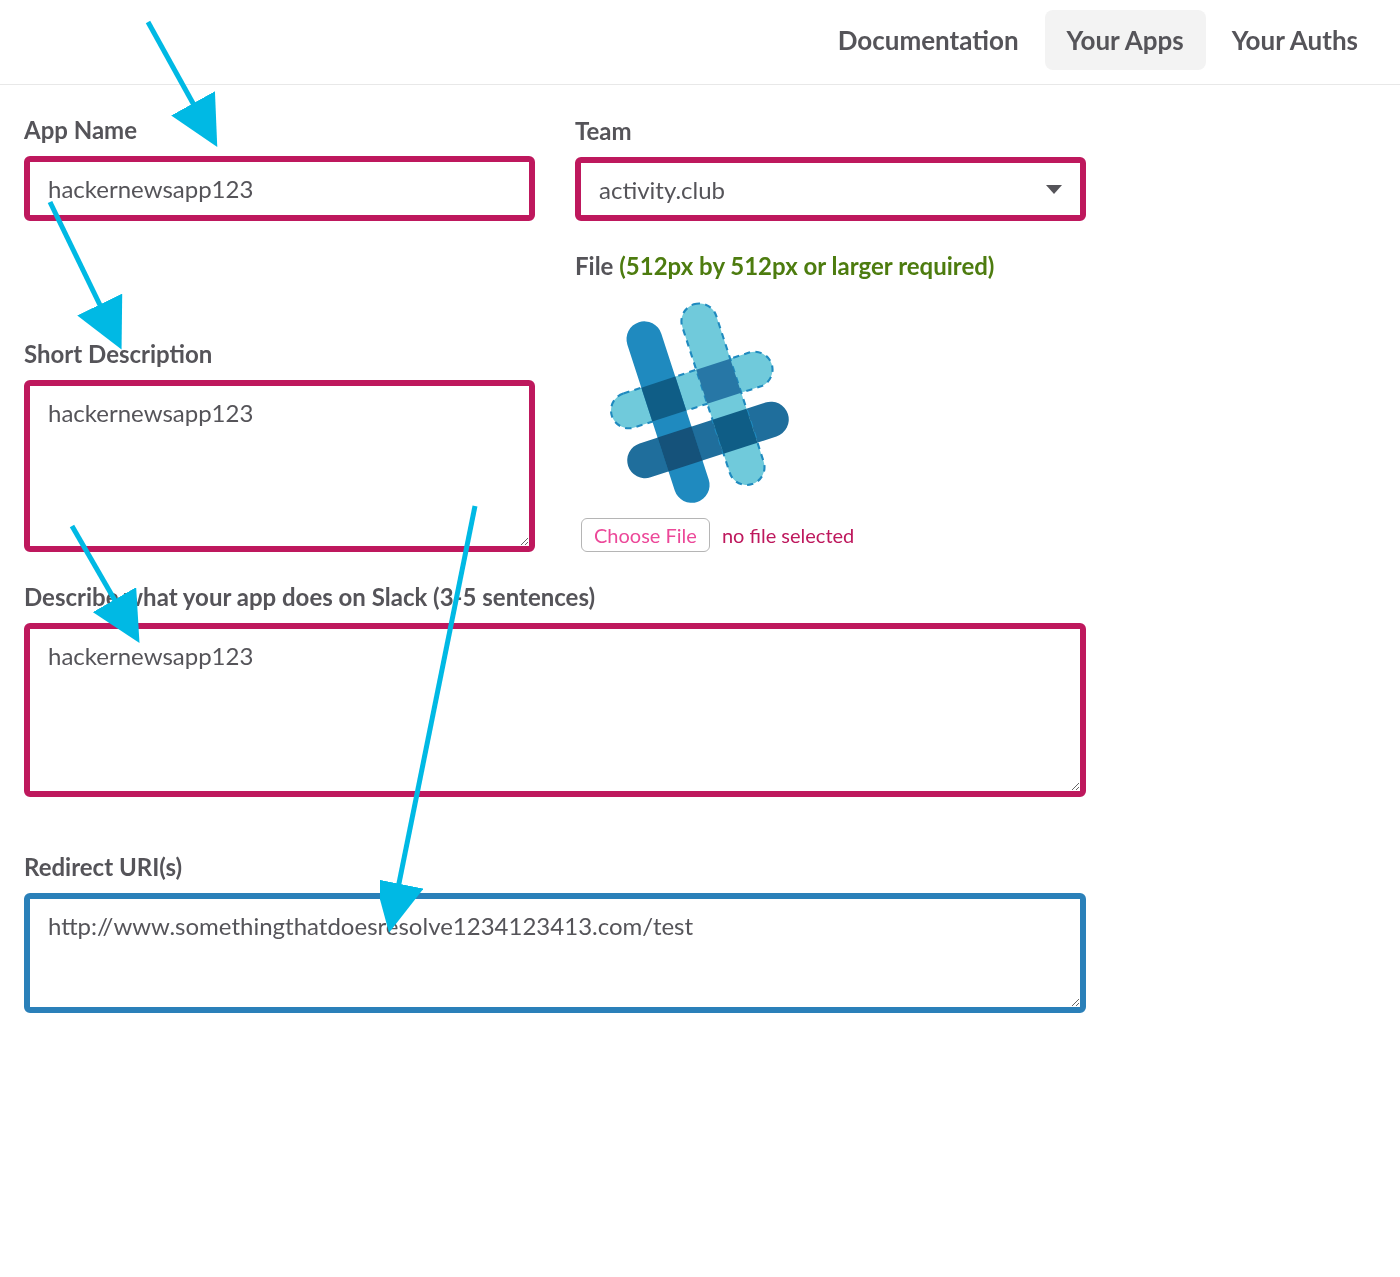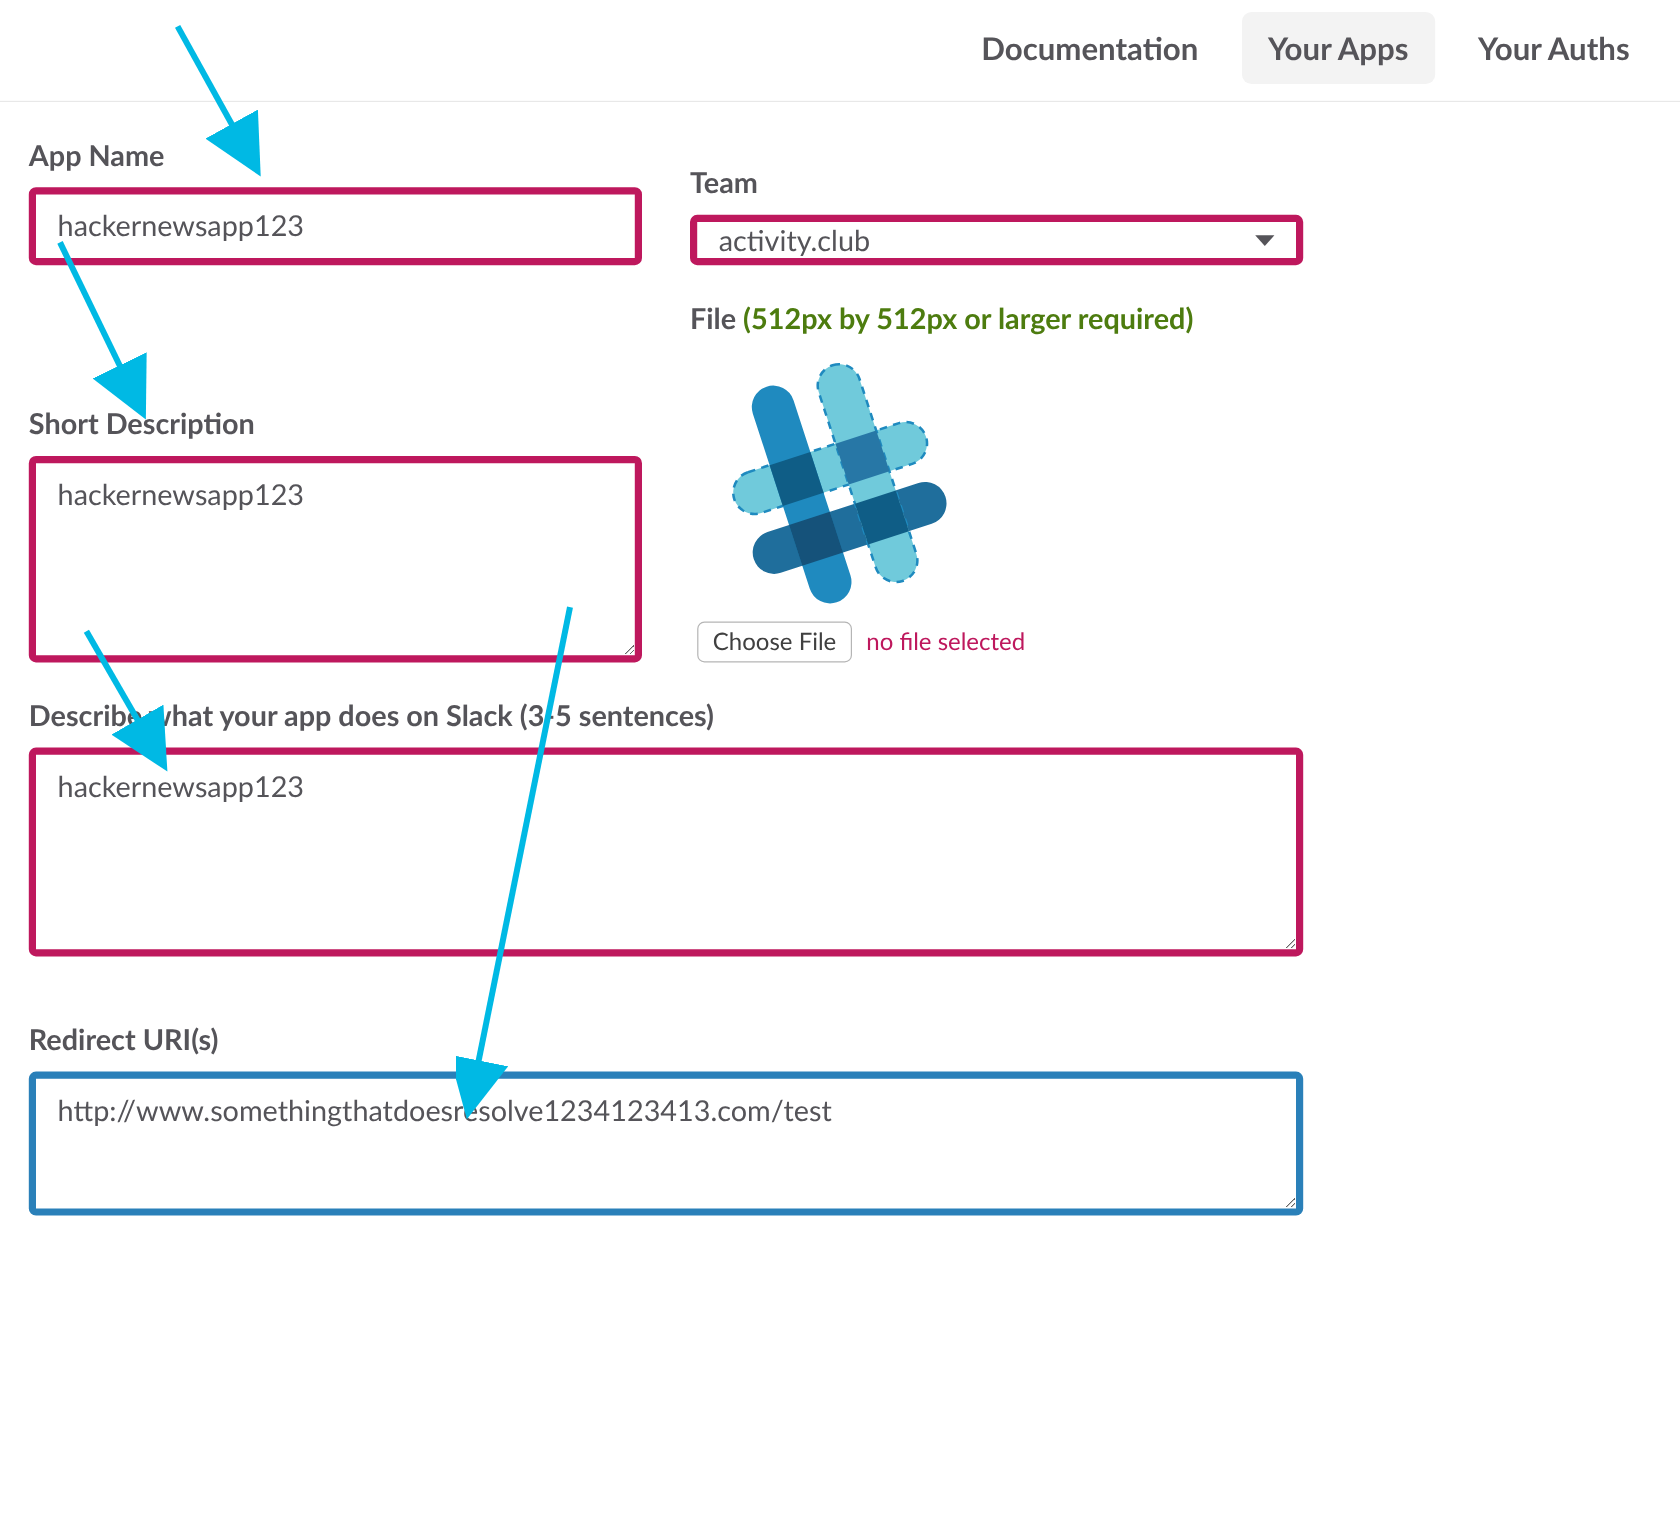--- a/index.html
+++ b/index.html
@@ -6,21 +6,21 @@
   body {
     margin: 0;
     font-family: 'Lato', 'Helvetica Neue', Arial, sans-serif;
     background: #fff;
     color: #555459;
     font-size: 22px;
   }
   .topnav {
     display: flex;
     justify-content: flex-end;
-    gap: 14px;
+    gap: 4px;
     padding: 10px 20px 14px 20px;
     border-bottom: 1px solid #e8e8e8;
   }
   .topnav a {
     color: #555459;
     font-weight: 700;
     text-decoration: none;
     padding: 14px 22px;
     font-size: 26px;
     border-radius: 8px;
@@ -60,21 +60,21 @@
     padding: 12px 18px;
     font-size: 24px;
     font-family: inherit;
     color: #555459;
     background: #fff;
   }
   .select-box {
     display: flex;
     align-items: center;
     justify-content: space-between;
-    height: 42px;
+    height: 64px;
     cursor: pointer;
   }
   .select-box .caret {
     width: 0; height: 0;
     border-left: 8px solid transparent;
     border-right: 8px solid transparent;
     border-top: 9px solid #555459;
   }
   textarea {
     resize: both;
@@ -99,21 +99,21 @@
     align-items: center;
     gap: 12px;
     margin-left: 6px;
   }
   .choose-btn {
     border: 1px solid #b5b5b5;
     border-radius: 6px;
     background: #fff;
     padding: 4px 12px;
     font-size: 20px;
-    color: #404040;
+    color: #ec4899;
     cursor: pointer;
     font-family: inherit;
   }
   .file-status {
     color: #be185d;
     font-size: 20px;
   }
   svg.arrow {
     position: absolute;
     pointer-events: none;

